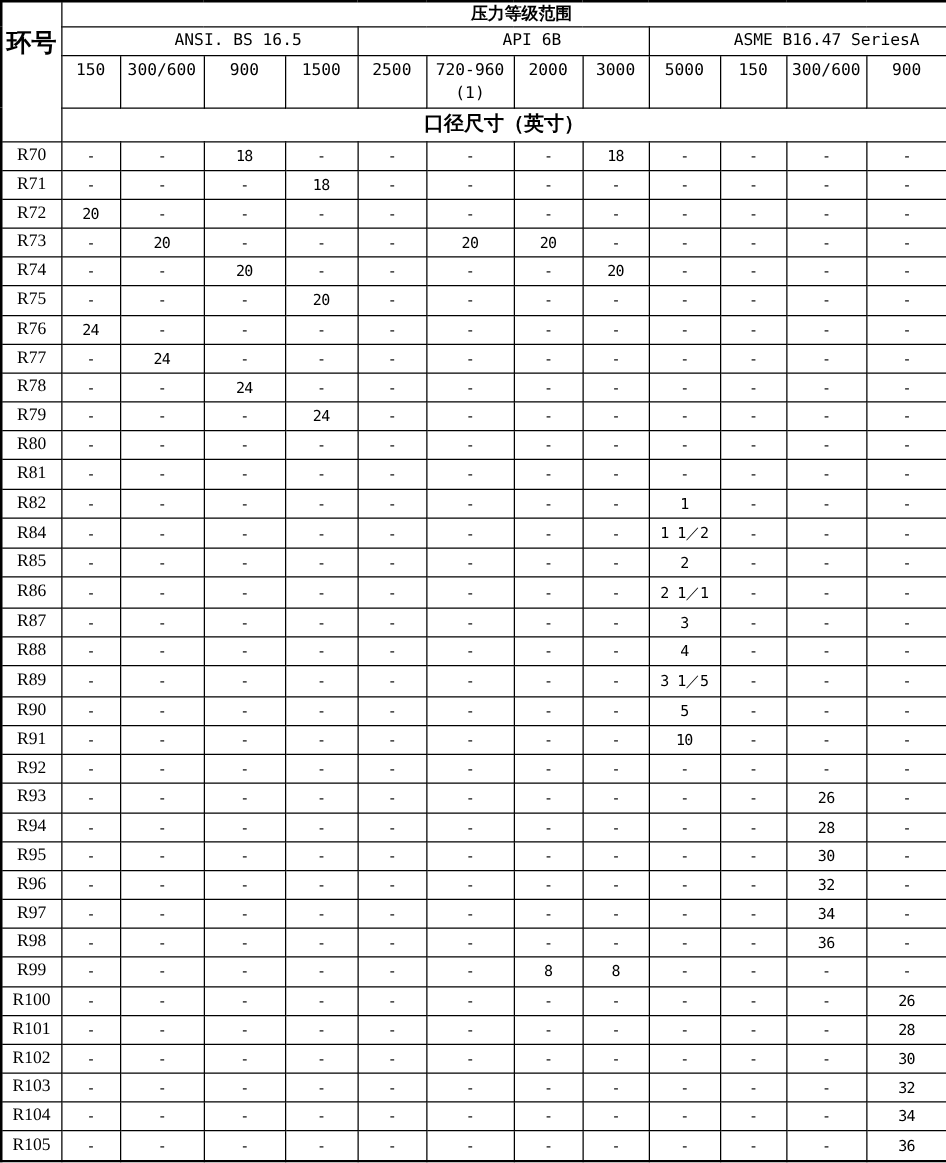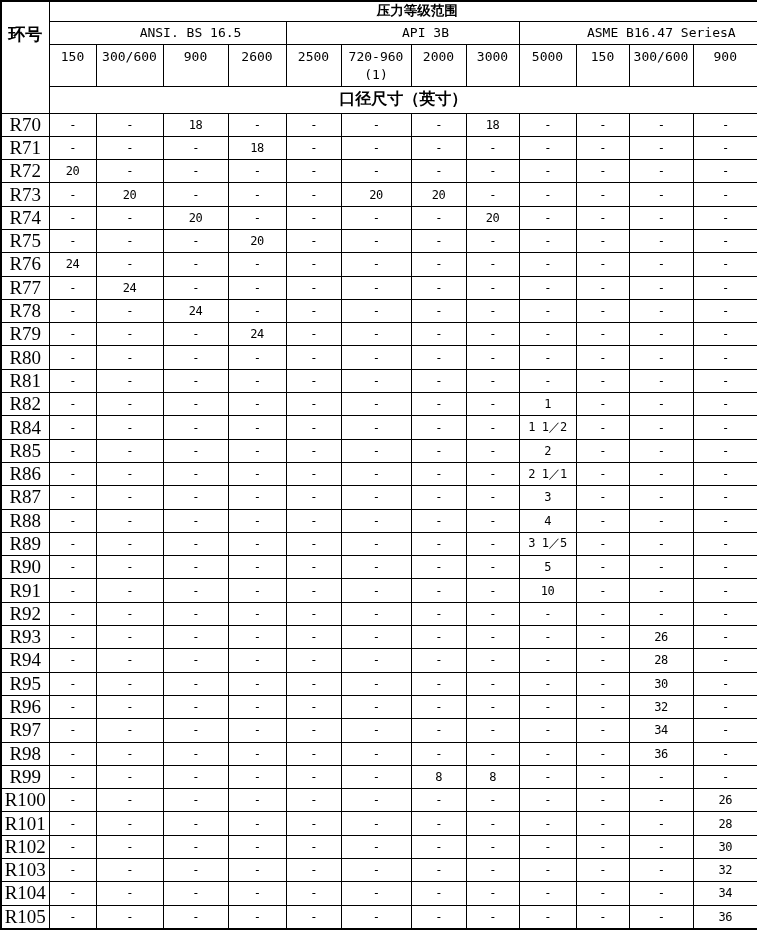--- a/index.html
+++ b/index.html
@@ -18,21 +18,21 @@
     vertical-align: middle;
     padding: 0;
     color: #000;
     overflow: hidden;
     white-space: nowrap;
   }
   
   th.ring-header {
     font-family: "DejaVu Sans Mono", monospace;
     font-weight: 700;
-    font-size: 17px;
+    font-size: 20px;
     padding-bottom: 46px;
   }
   tr.title-row { height: 20px; }
   tr.title-row th.title {
     font-family: "DejaVu Sans Mono", monospace;
     font-weight: 700;
     font-size: 13.5px;
     padding-left: 28px;
   }
   tr.group-row { height: 23px; }
@@ -53,21 +53,21 @@
   }
   tr.size-label-row { height: 27px; }
   tr.size-label-row th {
     font-family: "DejaVu Sans Mono", monospace;
     font-weight: 700;
     font-size: 16px;
   }
   tbody th {
     font-family: "Liberation Serif", "DejaVu Serif", serif;
     font-weight: 400;
-    font-size: 19px;
+    font-size: 14px;
   }
   tbody td {
     font-family: "DejaVu Sans Mono", monospace;
     font-size: 12px;
     letter-spacing: -0.5px;
   }
 </style>
 </head>
 <body>
 
@@ -87,29 +87,29 @@
       <col style="width:64px">
     <col style="width:65px">
   </colgroup>
   <thead>
     <tr class="title-row">
       <th class="ring-header" rowspan="4">环号</th>
       <th class="title" colspan="12">压力等级范围</th>
     </tr>
     <tr class="group-row">
       <th colspan="4">ANSI. BS 16.5</th>
-      <th colspan="4">API 3B</th>
+      <th colspan="4">API 6B</th>
       <th colspan="4">ASME B16.47 SeriesA</th>
     </tr>
     <tr class="pressure-row">
 
     <th>150</th>
         <th>300/600</th>
         <th>900</th>
-        <th>2600</th>
+        <th>1500</th>
         <th>2500</th>
         <th>720-960<div>(1)</div></th>
         <th>2000</th>
         <th>3000</th>
         <th>5000</th>
         <th>150</th>
         <th>300/600</th>
         <th>900</th>
       </tr>
     <tr class="size-label-row">

